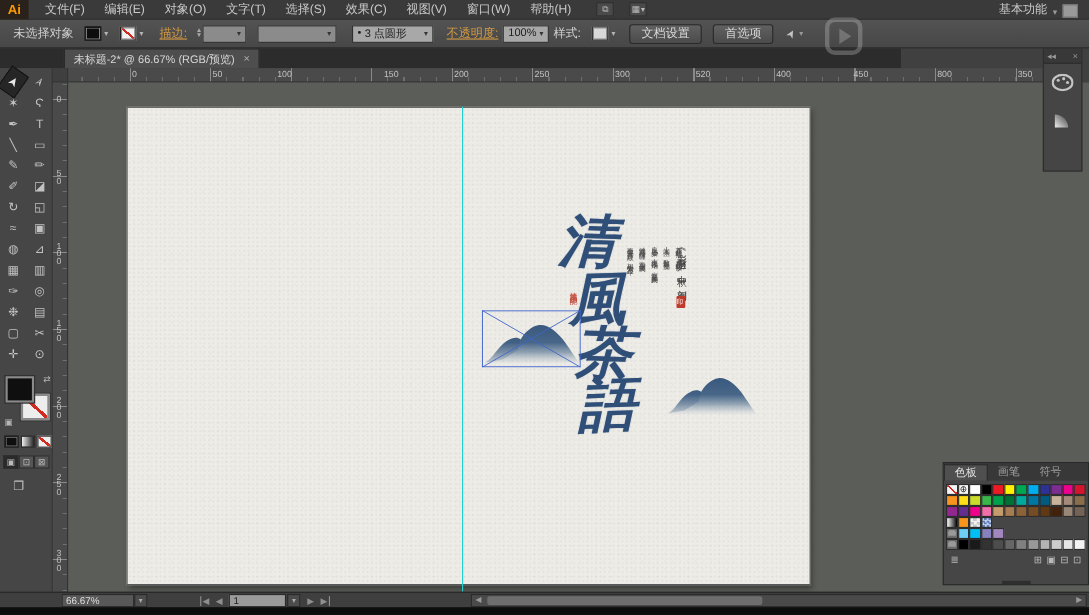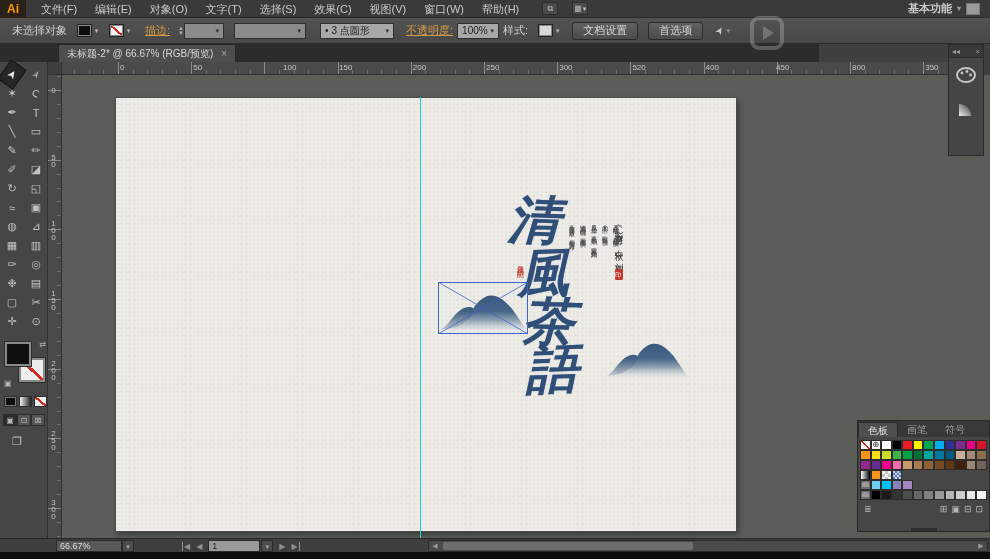--- a/index.html
+++ b/index.html
@@ -9,21 +9,21 @@
 
   
   .menubar{position:absolute;left:0;top:0;width:990px;height:18px;background:#3a3a3a;
            border-bottom:1px solid #2a2a2a;display:flex;align-items:center;color:#c9c9c9;font-size:11px;}
   .ai-logo{width:26px;height:18px;background:#2a221a;color:#f90;font-weight:bold;font-size:12px;
            display:flex;align-items:center;justify-content:center;margin-right:6px;}
   .menu-item{padding:0 9px;height:18px;line-height:18px;cursor:default;}
   .mb-icon{width:16px;height:13px;background:#4a4a4a;border:1px solid #2d2d2d;color:#bbb;font-size:8px;
            display:inline-flex;align-items:center;justify-content:center;margin-left:14px;}
   .mb-icon .dd{font-size:7px;margin-left:1px;}
-  .workspace{margin-left:auto;margin-right:8px;color:#c9c9c9;font-size:11px;display:flex;align-items:center;gap:5px;font-weight:bold;}
+  .workspace{margin-left:auto;margin-right:8px;color:#c9c9c9;font-size:11px;display:flex;align-items:flex-end;gap:5px;}
   .workspace .dd{font-size:8px;color:#999;}
   .ws-box{width:14px;height:12px;background:#9a9a9a;border:1px solid #777;margin-right:2px;}
 
   
   .controlbar{position:absolute;left:0;top:18px;width:990px;height:26px;
               background:linear-gradient(#535353,#474747);border-bottom:1px solid #2c2c2c;
               display:flex;align-items:center;color:#cfcfcf;font-size:11px;}
   .cb-label{margin:0 10px 0 12px;}
   .cb-swatch{width:15px;height:13px;border:1px solid #222;box-shadow:inset 0 0 0 1px #888;}
   .cb-swatch.fill{background:#0d0d0d;}
@@ -308,22 +308,22 @@
         <div class="mode-btn">⊡</div>
         <div class="mode-btn">⊠</div>
       </div>
     <div class="screen-mode">❐</div>
   </div>
 
   <div class="ruler-corner"></div>
   <div class="hruler">
       <div class="hlabel" style="left: 56px;">0</div>
       <div class="hlabel" style="left: 129.2px;">50</div>
-      <div class="hlabel" style="left: 219px;">100</div>
-      <div class="hlabel" style="left: 275px;">150</div>
+      <div class="hlabel" style="left: 188px;">100</div>
+      <div class="hlabel" style="left: 285px;">150</div>
       <div class="hlabel" style="left: 348.8px;">200</div>
       <div class="hlabel" style="left: 422px;">250</div>
       <div class="hlabel" style="left: 495.2px;">300</div>
       <div class="hlabel" style="left: 568.4px;">520</div>
       <div class="hlabel" style="left: 641.6px;">400</div>
       <div class="hlabel" style="left: 712px;">450</div>
       <div class="hlabel" style="left: 788px;">800</div>
       <div class="hlabel" style="left: 861.2px;">350</div>
     </div>
   <div class="vruler">

